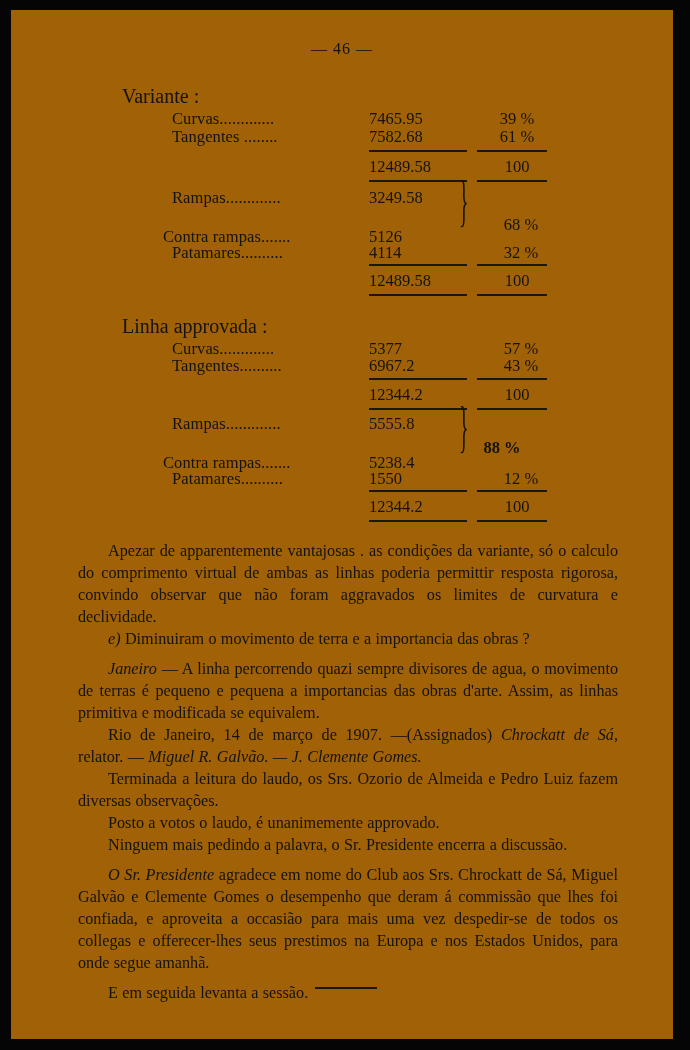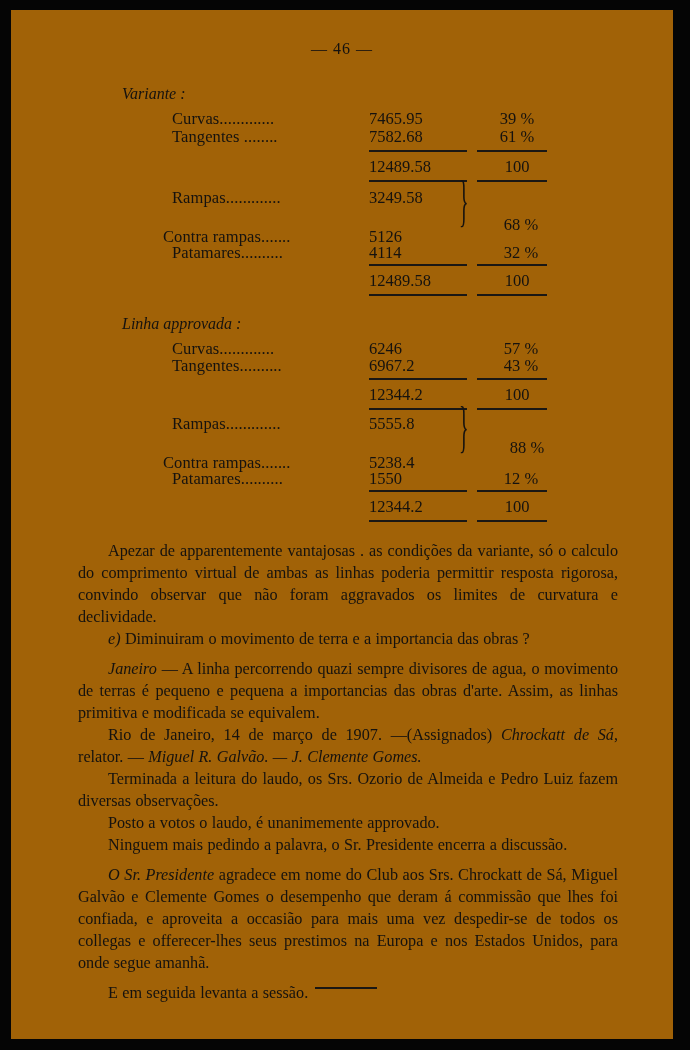--- a/index.html
+++ b/index.html
@@ -50,23 +50,22 @@
   }
 
   
   .table-block {
     position: absolute;
     left: 0;
     width: 662px;
   }
   .block-title {
     position: absolute;
-    font-size: 16px;
-    white-space: nowrap;
-    font-style: italic;
+    font-size: 20px;
+    white-space: nowrap;
   }
 
   .row {
     position: absolute;
     height: 19px;
     left: 0;
     width: 584px;
   }
   .lbl {
     position: absolute;
@@ -211,21 +210,21 @@
       <div class="rule num-col" style="top:284px;"></div>
       <div class="rule pct-col" style="top:284px;"></div>
     </div>
 
     <div class="table-block" style="top:0;">
 
       <div class="block-title txt" style="left:111px; top:305px;">Linha approvada :</div>
 
       <div class="row" style="top:329px;">
         <span class="lbl txt" style="left:161px;">Curvas.............</span>
-        <span class="num txt">6246</span>
+        <span class="num txt">5377</span>
         <span class="pct txt" style="left:470px;">57 %</span>
       </div>
 
       <div class="row" style="top:346px;">
         <span class="lbl txt" style="left:161px;">Tangentes..........</span>
         <span class="num txt">6967.2</span>
         <span class="pct txt" style="left:470px;">43 %</span>
       </div>
 
       <div class="rule num-col" style="top:368px;"></div>
@@ -240,21 +239,21 @@
       <div class="rule pct-col" style="top:398px;"></div>
 
       <div class="row" style="top:404px;">
         <span class="lbl txt" style="left:161px;">Rampas.............</span>
         <span class="num txt">5555.8</span>
       </div>
 
       <div class="brace" style="top:406px; font-size:20px; transform:scaleY(2.85);">}</div>
 
       <div class="row" style="top:428px;">
-        <span class="pct txt" style="left:476px;">88 %</span>
+        <span class="pct txt" style="left:451px;font-weight:bold;">88 %</span>
       </div>
 
       <div class="row" style="top:443px;">
         <span class="lbl txt" style="left:152px;">Contra rampas.......</span>
         <span class="num txt">5238.4</span>
       </div>
 
       <div class="row" style="top:459px;">
         <span class="lbl txt" style="left:161px;">Patamares..........</span>
         <span class="num txt">1550</span>

